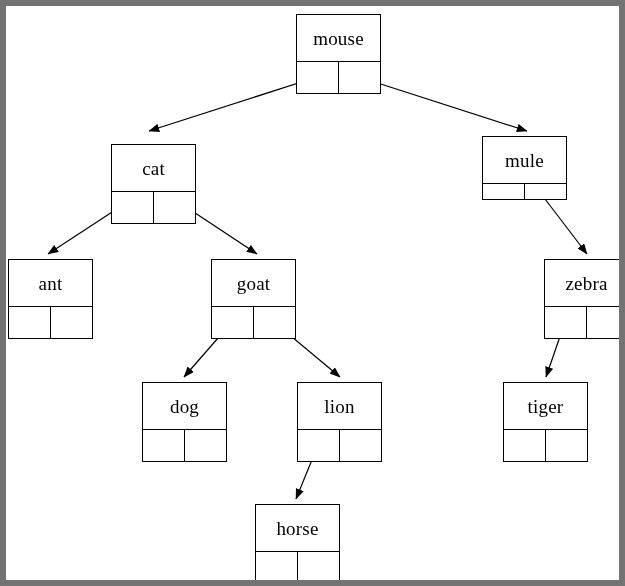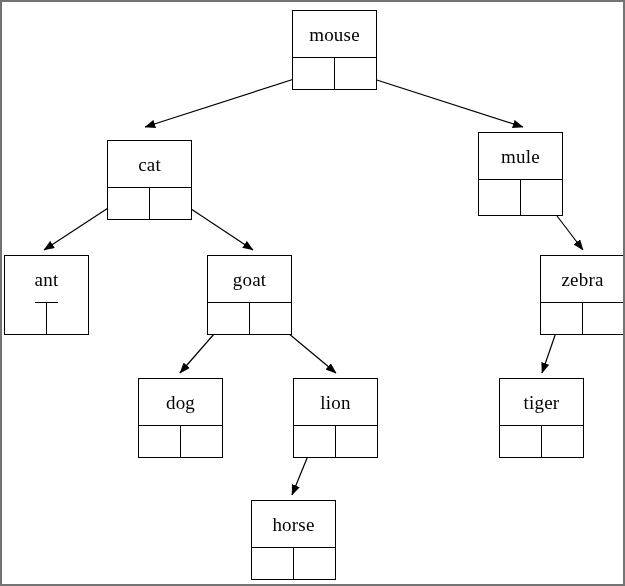--- a/index.html
+++ b/index.html
@@ -6,21 +6,21 @@
   html, body {
     margin: 0;
     padding: 0;
     background: #ffffff;
   }
   #canvas {
     position: relative;
     width: 625px;
     height: 586px;
     background: #ffffff;
-    border: 2px solid #737373;
+    border: 6px solid #737373;
     box-sizing: border-box;
     overflow: hidden;
     font-family: "Liberation Serif", "DejaVu Serif", serif;
   }
   #edge-layer {
     position: absolute;
     left: 0;
     top: 0;
     width: 625px;
     height: 586px;
@@ -91,28 +91,28 @@
           <div class="ptr right"></div>
         </div>
       </div>
       <div class="node" style="left: 105px; top: 138px; width: 85px; height: 80px;">
         <div class="node-label" style="flex-basis: 47px;">cat</div>
         <div class="node-pointers">
           <div class="ptr left"></div>
           <div class="ptr right"></div>
         </div>
       </div>
-      <div class="node" style="left: 476px; top: 130px; width: 85px; height: 84px;">
+      <div class="node" style="left: 476px; top: 130px; width: 85px; height: 64px;">
         <div class="node-label" style="flex-basis: 47px;">mule</div>
         <div class="node-pointers">
           <div class="ptr left"></div>
           <div class="ptr right"></div>
         </div>
       </div>
-      <div class="node" style="left: 2px; top: 253px; width: 85px; height: 80px; align-items: center;">
+      <div class="node" style="left: 2px; top: 253px; width: 85px; height: 80px;">
         <div class="node-label" style="flex-basis: 47px;">ant</div>
         <div class="node-pointers">
           <div class="ptr left"></div>
           <div class="ptr right"></div>
         </div>
       </div>
       <div class="node" style="left: 205px; top: 253px; width: 85px; height: 80px; justify-content: flex-end;">
         <div class="node-label" style="flex-basis: 47px;">goat</div>
         <div class="node-pointers">
           <div class="ptr left"></div>

